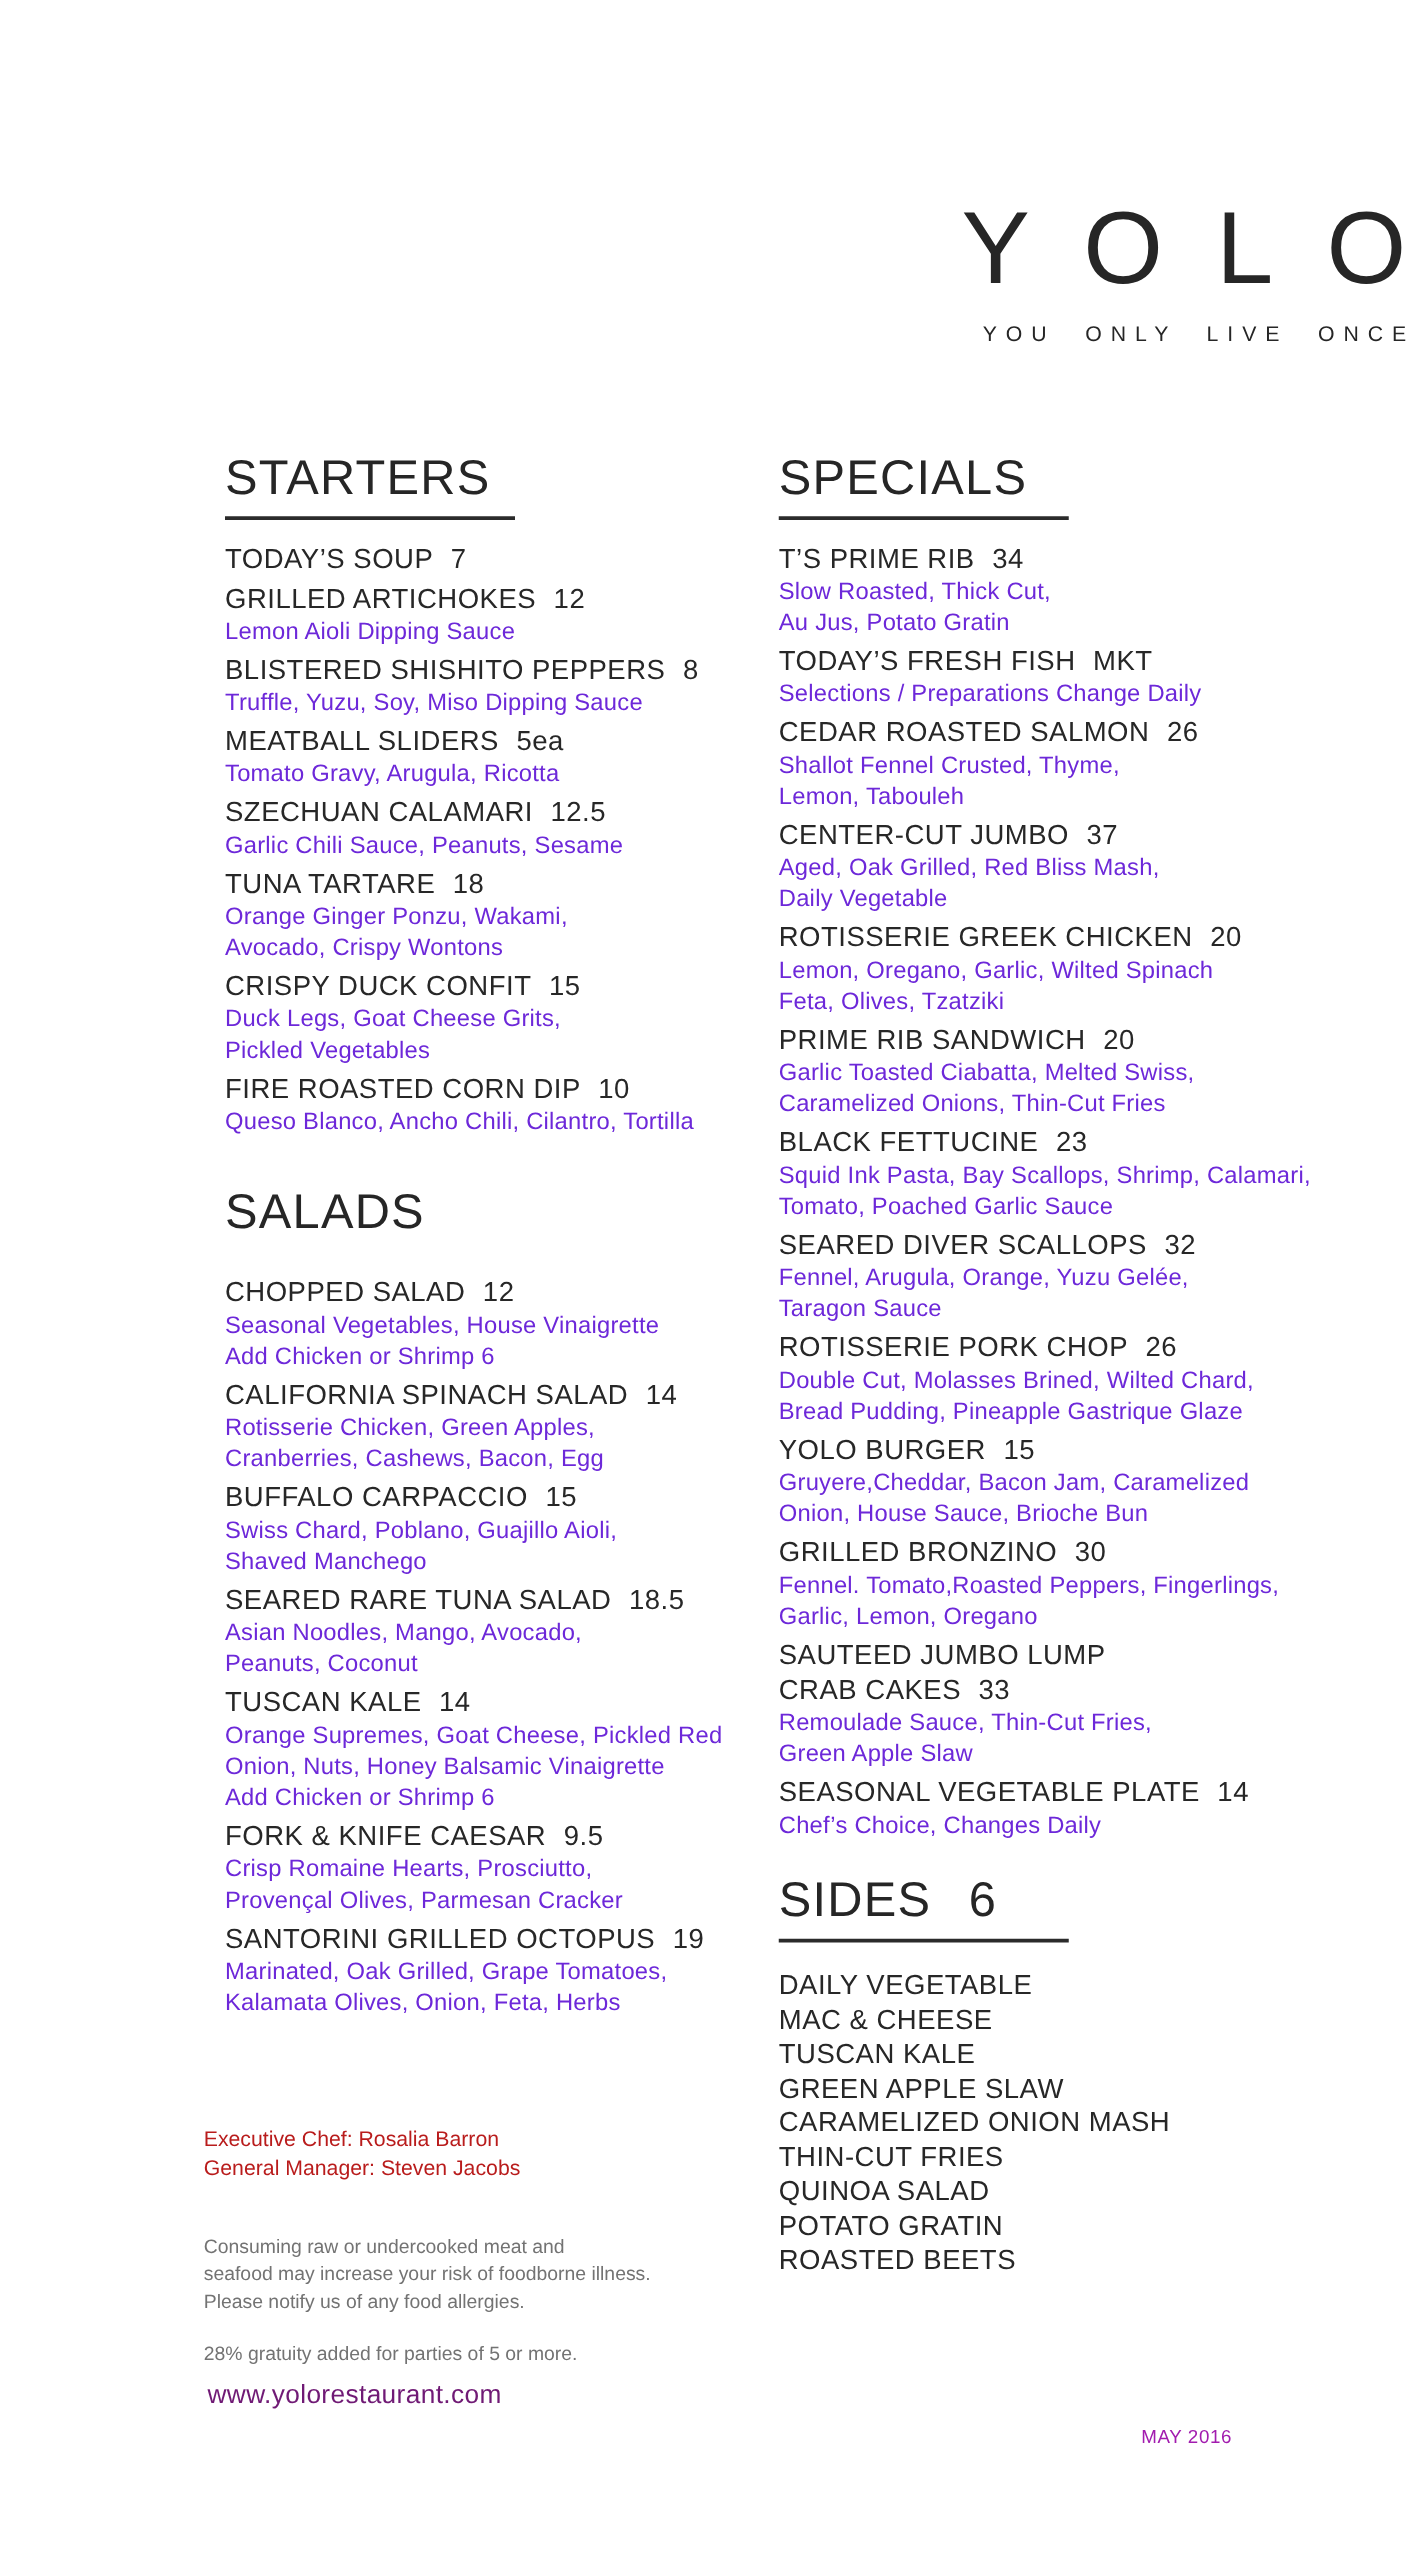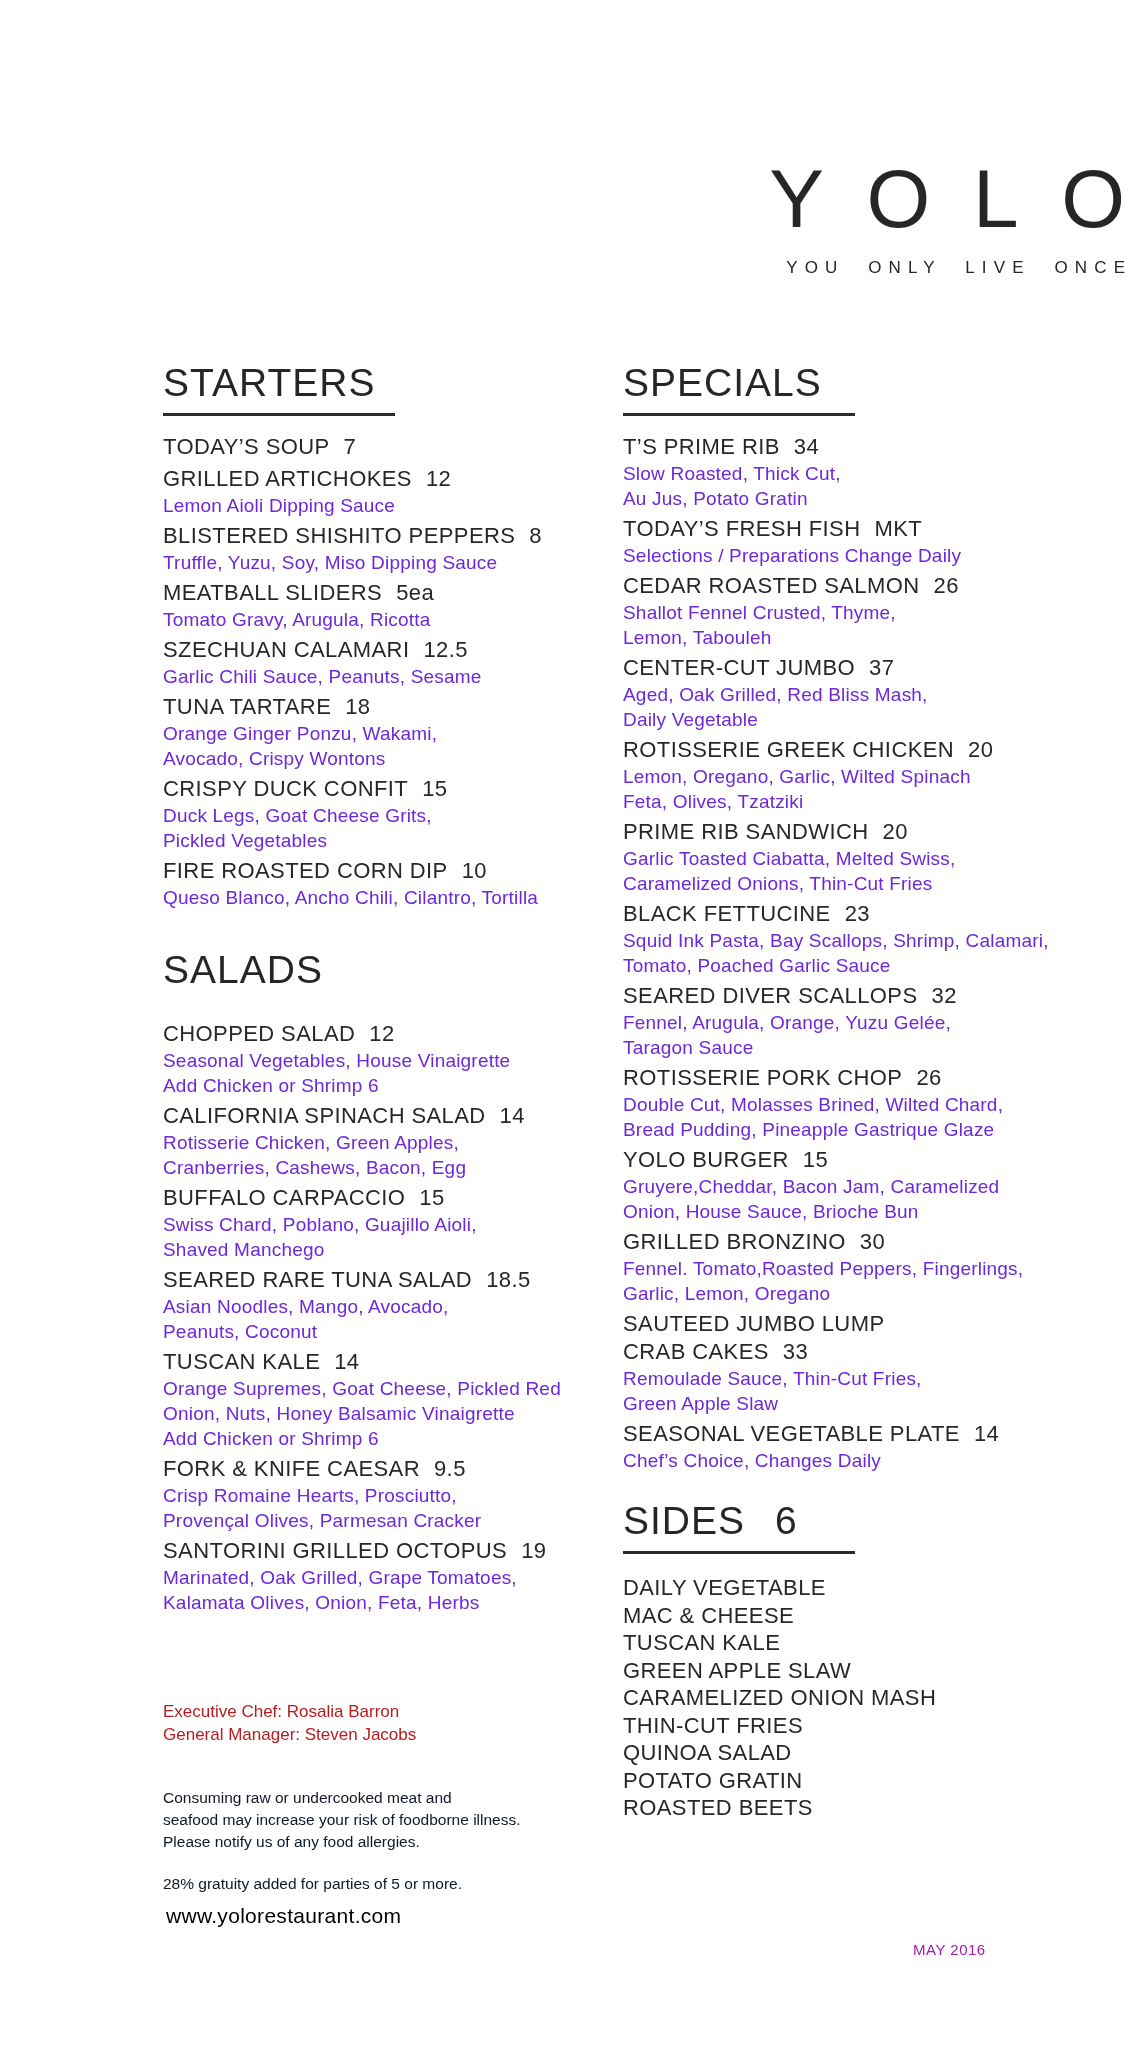--- a/index.html
+++ b/index.html
@@ -17,21 +17,21 @@
     font-size: 82px; font-weight: 400; letter-spacing: 0.52em; margin-right: -0.52em;
     color: #262626; line-height: 1;
   }
   .logo-tagline {
     margin-top: 18px;
     font-size: 17px; letter-spacing: 0.42em; margin-right: -0.42em; word-spacing: 0.7em;
     color: #262626;
   }
   
   .col { position: absolute; top: 363px; }
-  .col-left  { left: 163px; width: 440px; }
+  .col-left  { left: 180px; width: 440px; }
   .col-right { left: 623px; width: 480px; }
   .section { margin: 0 0 0 0; }
   .section + .section { margin-top: 40px; }
   .section-heading {
     font-size: 39px; font-weight: 400; letter-spacing: 1px;
     color: #262626; line-height: 40px; margin: 0;
   }
   .h-price { padding-left: 30px; }
   .rule {
     width: 232px; border-top: 3px solid #2b2b2b;
@@ -47,24 +47,24 @@
   .price { padding-left: 14px; }
   .item-desc {
     font-size: 19px; line-height: 25px; letter-spacing: 0.2px;
     color: #6d28d9; white-space: pre-line;
   }
   
   .sides-items { margin-top: 20px; }
   .side-line { font-size: 22px; line-height: 27.5px; letter-spacing: 0.4px; color: #272727; }
   
   .staff-block { position: absolute; left: 163px; top: 1700px; font-size: 17px; line-height: 23px; color: #b91c1c; }
-  .disclaimer-block { position: absolute; left: 163px; top: 1787px; font-size: 15.5px; line-height: 22px; color: #0f172a; }
+  .disclaimer-block { position: absolute; left: 163px; top: 1787px; font-size: 15.5px; line-height: 22px; color: #737373; }
   .disclaimer-text { white-space: pre-line; }
   .gratuity-text { margin-top: 20px; }
-  .website { position: absolute; left: 166px; top: 1904px; font-size: 21px; letter-spacing: 0.3px; color: #000000; }
+  .website { position: absolute; left: 166px; top: 1904px; font-size: 21px; letter-spacing: 0.3px; color: #701a75; }
   .issue-date { position: absolute; left: 913px; top: 1941px; font-size: 15px; letter-spacing: 0.5px; color: #a21caf; }
 </style>
 </head>
 <body>
 
 <header class="logo-block">
   <div class="logo-title">YOLO</div>
   <div class="logo-tagline">YOU ONLY LIVE ONCE</div>
 </header>
 

